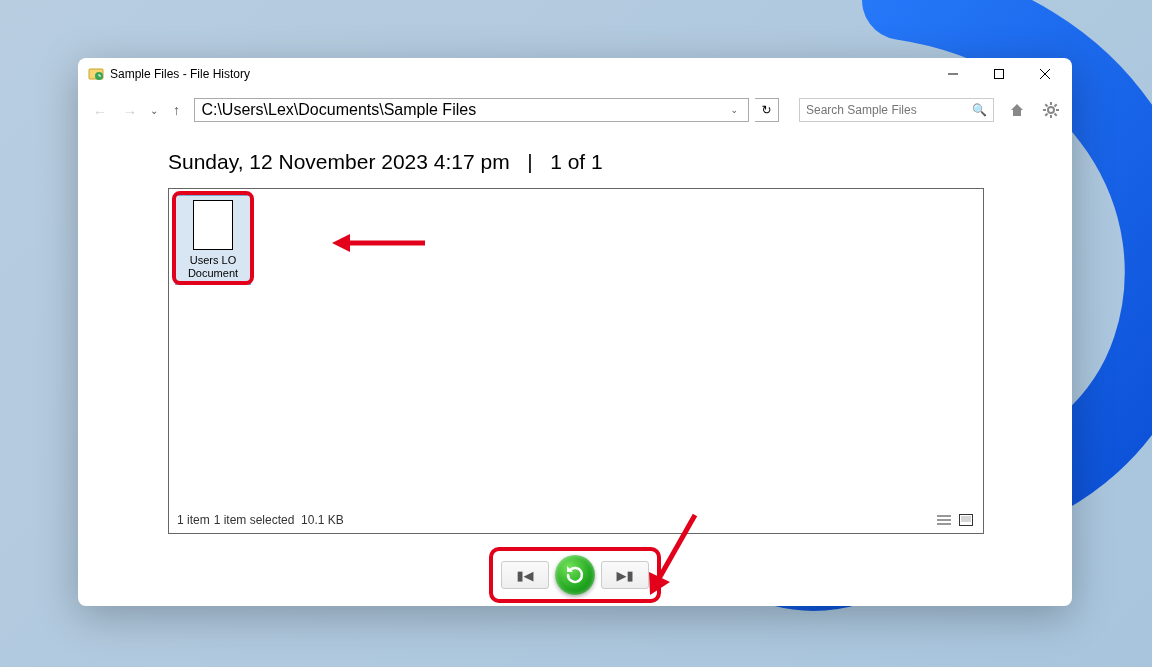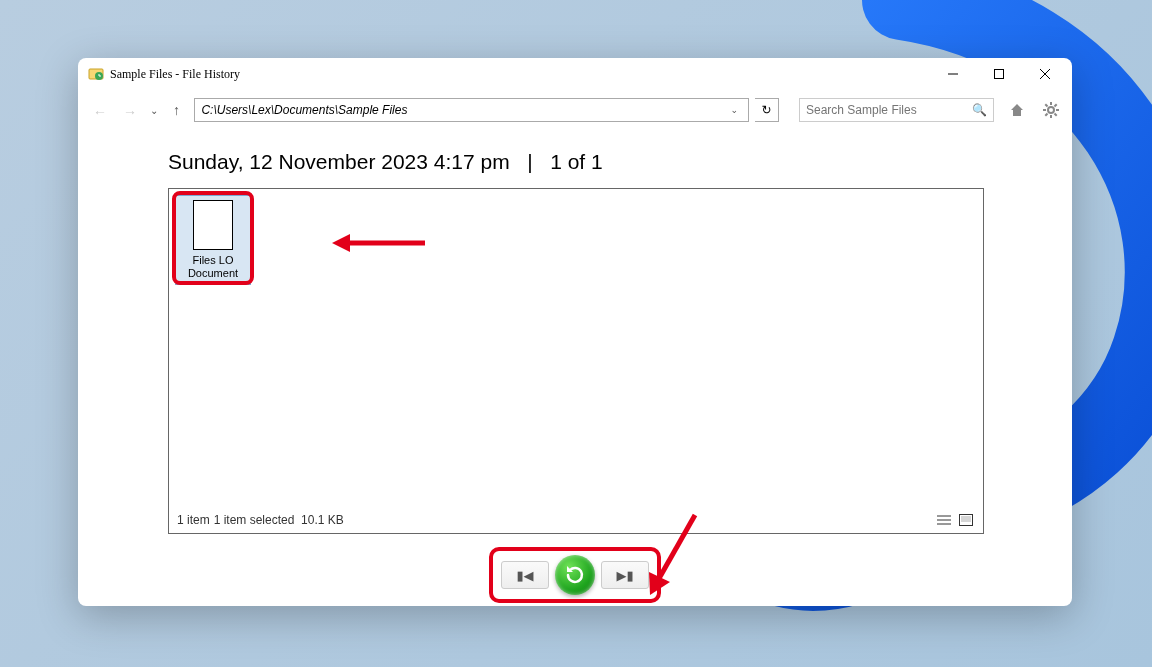--- a/index.html
+++ b/index.html
@@ -35,21 +35,21 @@
       height: 32px;
       display: flex;
       align-items: center;
       padding: 0 4px 0 10px;
     }
     .titlebar-icon {
       width: 16px; height: 16px;
       margin-right: 6px;
       display: flex; align-items: center; justify-content: center;
     }
-    .titlebar-text { font-size: 12px; color: #000; flex: 1; font-family: Liberation Serif, serif; }
+    .titlebar-text { font-size: 12px; color: #000; flex: 1; }
     .winbtn {
       width: 46px; height: 30px;
       display: flex; align-items: center; justify-content: center;
       font-size: 10px; color: #000;
       cursor: pointer;
     }
     .toolbar {
       height: 40px;
       display: flex;
       align-items: center;
@@ -68,21 +68,21 @@
       flex: 1;
       height: 24px;
       border: 1px solid #aaa;
       display: flex;
       align-items: center;
       padding: 0 6px;
       font-size: 12px;
       max-width: 620px;
     }
     .addressbar input {
-      border: none; outline: none; flex: 1; font-size: 12px; font-style: italic;
+      border: none; outline: none; flex: 1; font-size: 16px;
     }
     .addr-dropdown { font-size: 9px; color: #555; padding: 0 4px; cursor: pointer;}
     .refreshbtn {
       width: 24px; height: 24px;
       border: 1px solid #aaa; border-left: none;
       display: flex; align-items: center; justify-content: center;
       font-size: 12px; cursor: pointer;
     }
     .searchbox {
       width: 195px; height: 24px;
@@ -271,21 +271,21 @@
   <div class="content-area">
     <div class="headline">
       <span>Sunday, 12 November 2023 4:17 pm</span>
       &nbsp;&nbsp;<span>|</span>&nbsp;&nbsp;
       <span>1 of 1</span>
     </div>
 
     <div class="filebox">
       <div class="file-item">
         <div class="file-thumb"></div>
-        <div class="file-name">Files LO Document</div>
+        <div class="file-name">Users LO Document</div>
       </div>
       <div class="annot-box-file"></div>
 
       <div class="statusbar">
         <span>1 item</span>
         <span>
           <span>1 item selected</span>&nbsp;&nbsp;<span>10.1 KB</span>
         </span>
         <span class="spacer"></span>
         <span class="viewbtn">

